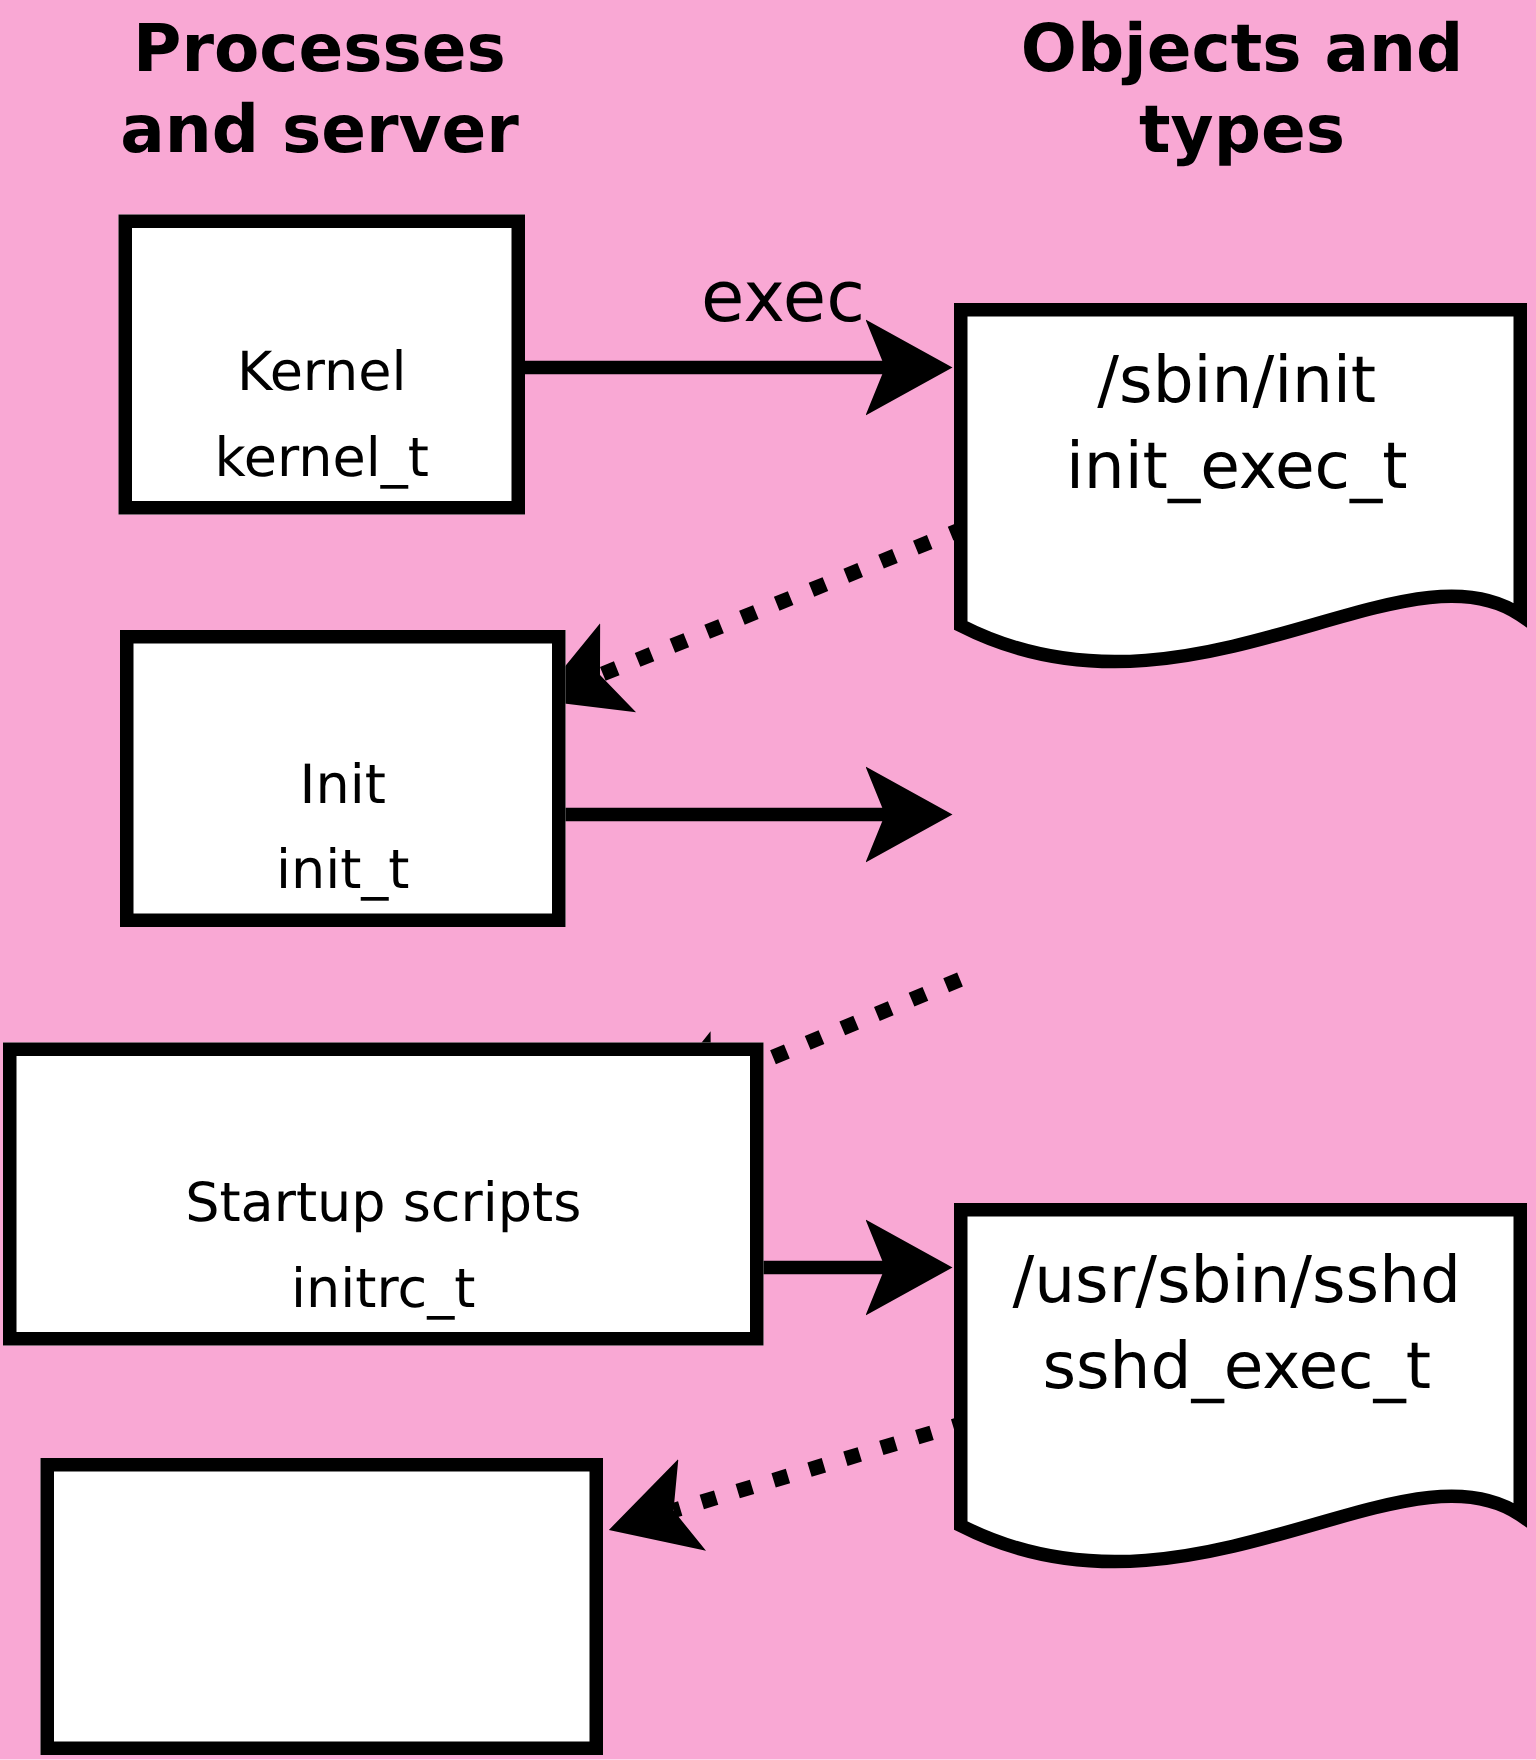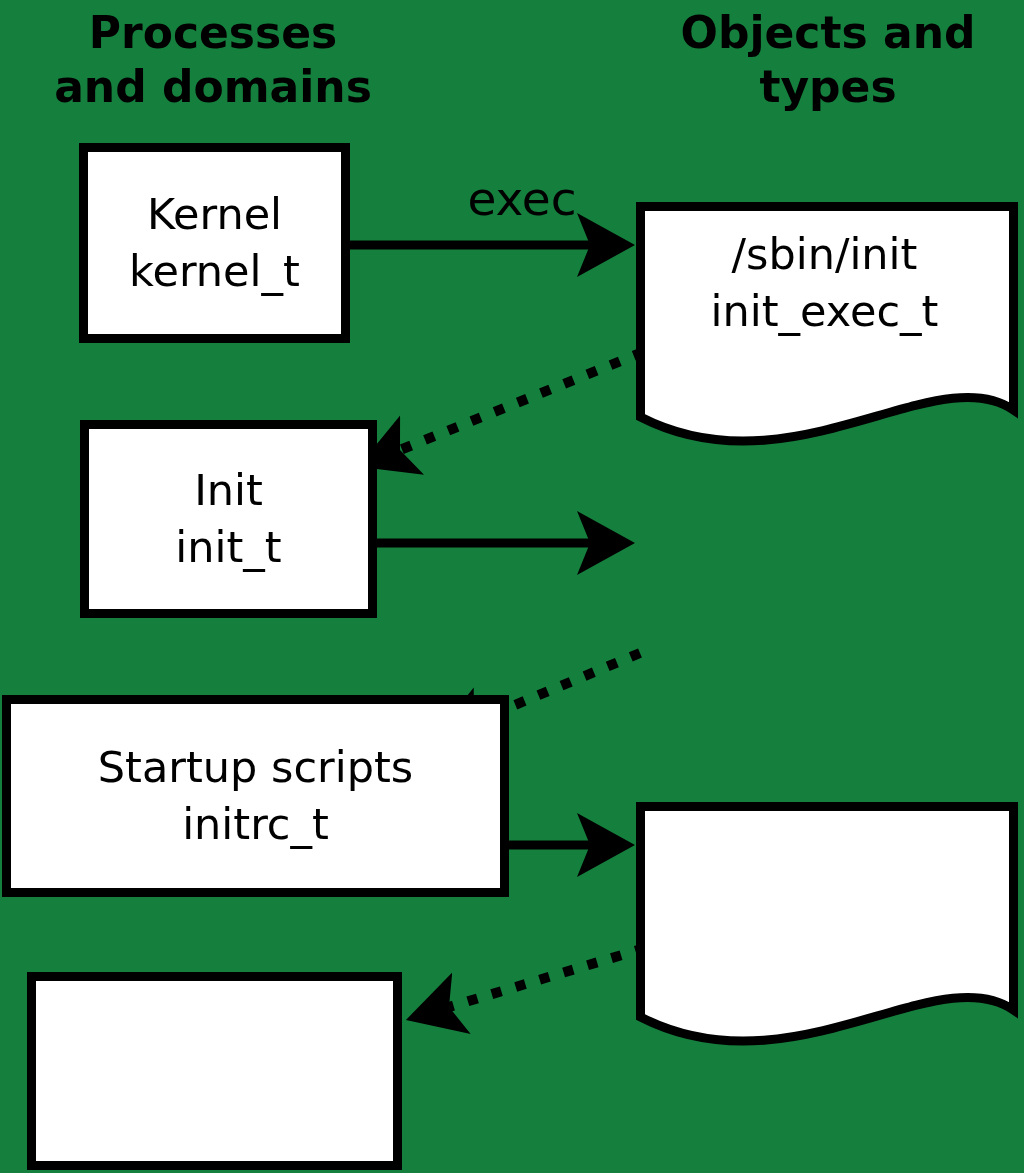--- a/index.html
+++ b/index.html
@@ -1,30 +1,30 @@
 <!DOCTYPE html>
 <html><head>
 <meta charset="utf-8">
 <style>
   html,body{margin:0;padding:0;background:#ffffff;}
   .canvas{
-    position:relative;width:1024px;height:1173px;background:#15803d;
+    position:relative;width:1024px;height:1173px;background:#f9a8d4;
     font-family:"DejaVu Sans","Liberation Sans",sans-serif;color:#000;
     overflow:hidden;
   }
   .hdr{
     position:absolute;text-align:center;font-weight:bold;
     font-size:44px;line-height:54px;letter-spacing:0;
   }
   .hdr-left{left:0;top:6px;width:426px;}
   .hdr-right{left:630px;top:6px;width:396px;}
   .pbox{
     position:absolute;box-sizing:border-box;border:9px solid #000;background:#fff;
-    display:flex;flex-direction:column;align-items:center;justify-content:center;
-    font-size:43px;line-height:57px;text-align:center;
+    display:flex;flex-direction:column;align-items:center;justify-content:flex-end;
+    font-size:36px;line-height:57px;text-align:center;
   }
   .pbox-kernel{left:79px;top:143px;width:271px;height:200px;}
   .pbox-init{left:80px;top:420px;width:297px;height:198px;}
   .pbox-initrc{left:2px;top:695px;width:507px;height:202px;}
   .pbox-sshd{left:27px;top:972px;width:375px;height:198px;}
   .doc{
     position:absolute;width:444px;height:268px;left:636px;margin-top:16px;
   }
   .doc-1{top:186px;}
   .doc-2{top:486px;}
@@ -40,21 +40,21 @@
   }
   .arrow-layer{position:absolute;left:0;top:0;pointer-events:none;}
 </style>
 </head>
 <body>
 
 <div class="canvas">
 
   <div class="hdr hdr-left">
     <div>Processes</div>
-    <div>and domains</div>
+    <div>and server</div>
   </div>
   <div class="hdr hdr-right">
     <div>Objects and</div>
     <div>types</div>
   </div>
 
   <svg class="arrow-layer" width="1024" height="1173" viewBox="0 0 1024 1173">
     <defs>
       <marker id="head" markerUnits="userSpaceOnUse" markerWidth="70" markerHeight="80" refX="13" refY="35" orient="auto">
         <path d="M0,3 L58,35 L0,67 L13,35 Z" fill="#000"></path>
@@ -93,15 +93,19 @@
     </svg>
     <div class="doc-text">
       <div>/sbin/init</div>
       <div>init_exec_t</div>
     </div>
   </div>
   <div class="doc doc-3">
     <svg width="382" height="268" viewBox="0 0 382 268">
       <path d="M 4.5 4.5 H 377.5 V 208 C 300 155, 155 292, 4.5 215 Z" fill="#fff" stroke="#000" stroke-width="9" stroke-linejoin="miter"></path>
     </svg>
+    <div class="doc-text">
+      <div>/usr/sbin/sshd</div>
+      <div>sshd_exec_t</div>
+    </div>
   </div>
 
 </div>
 
 </body></html>

